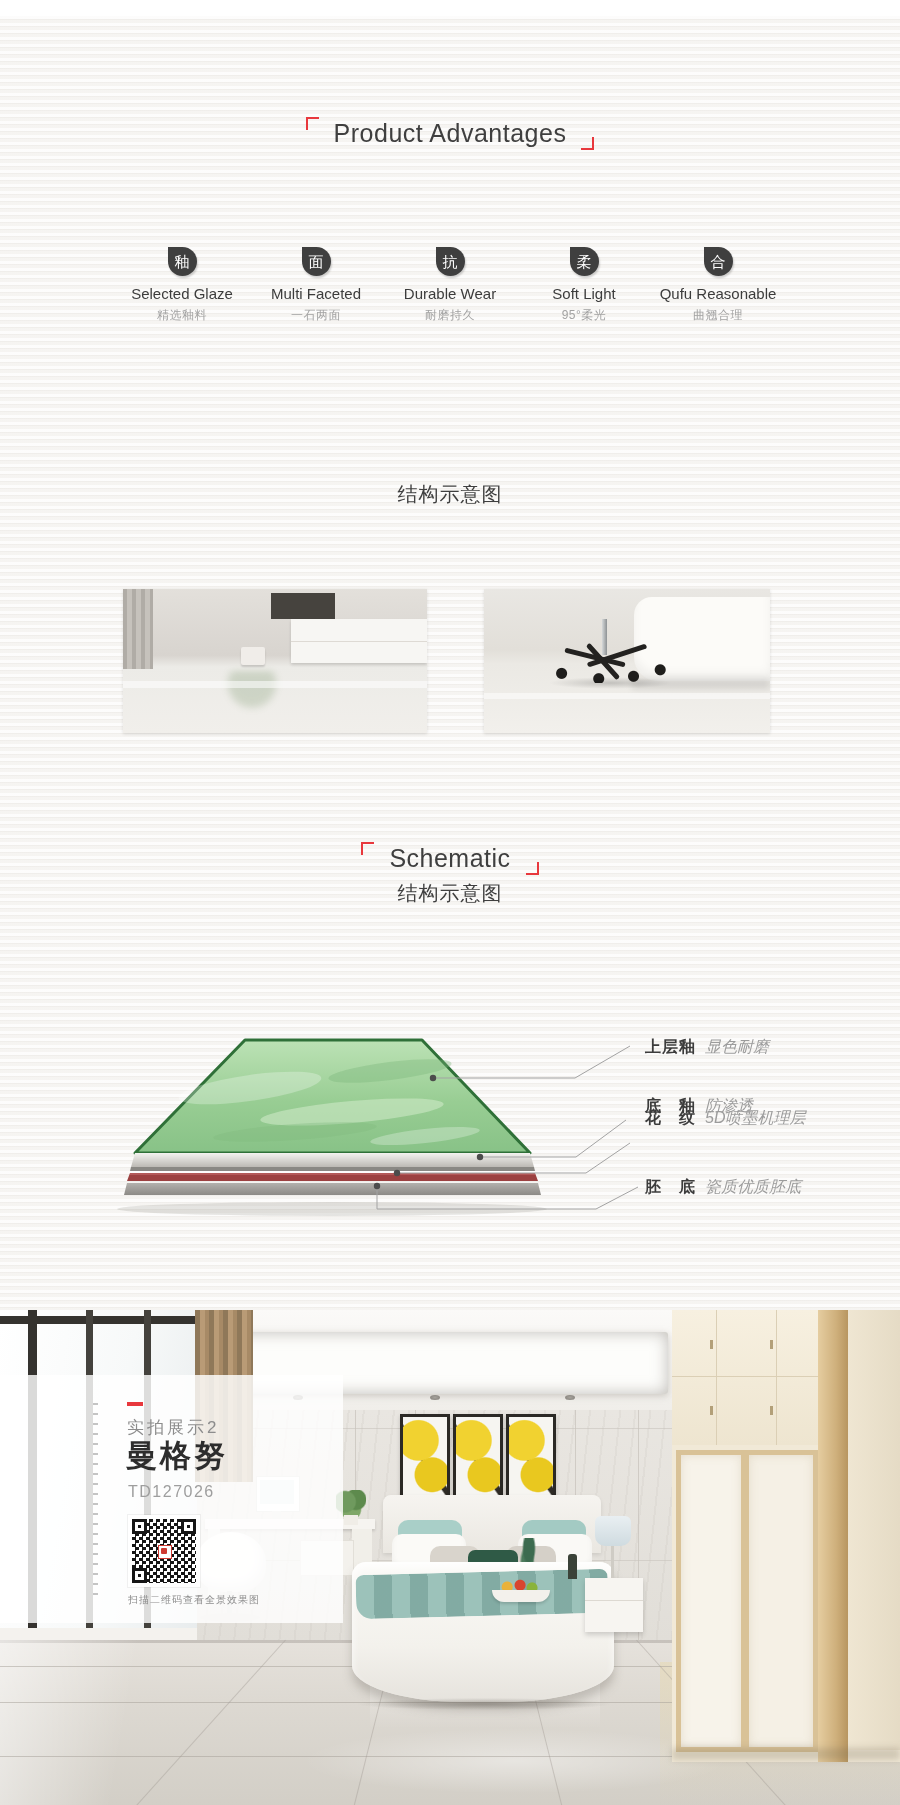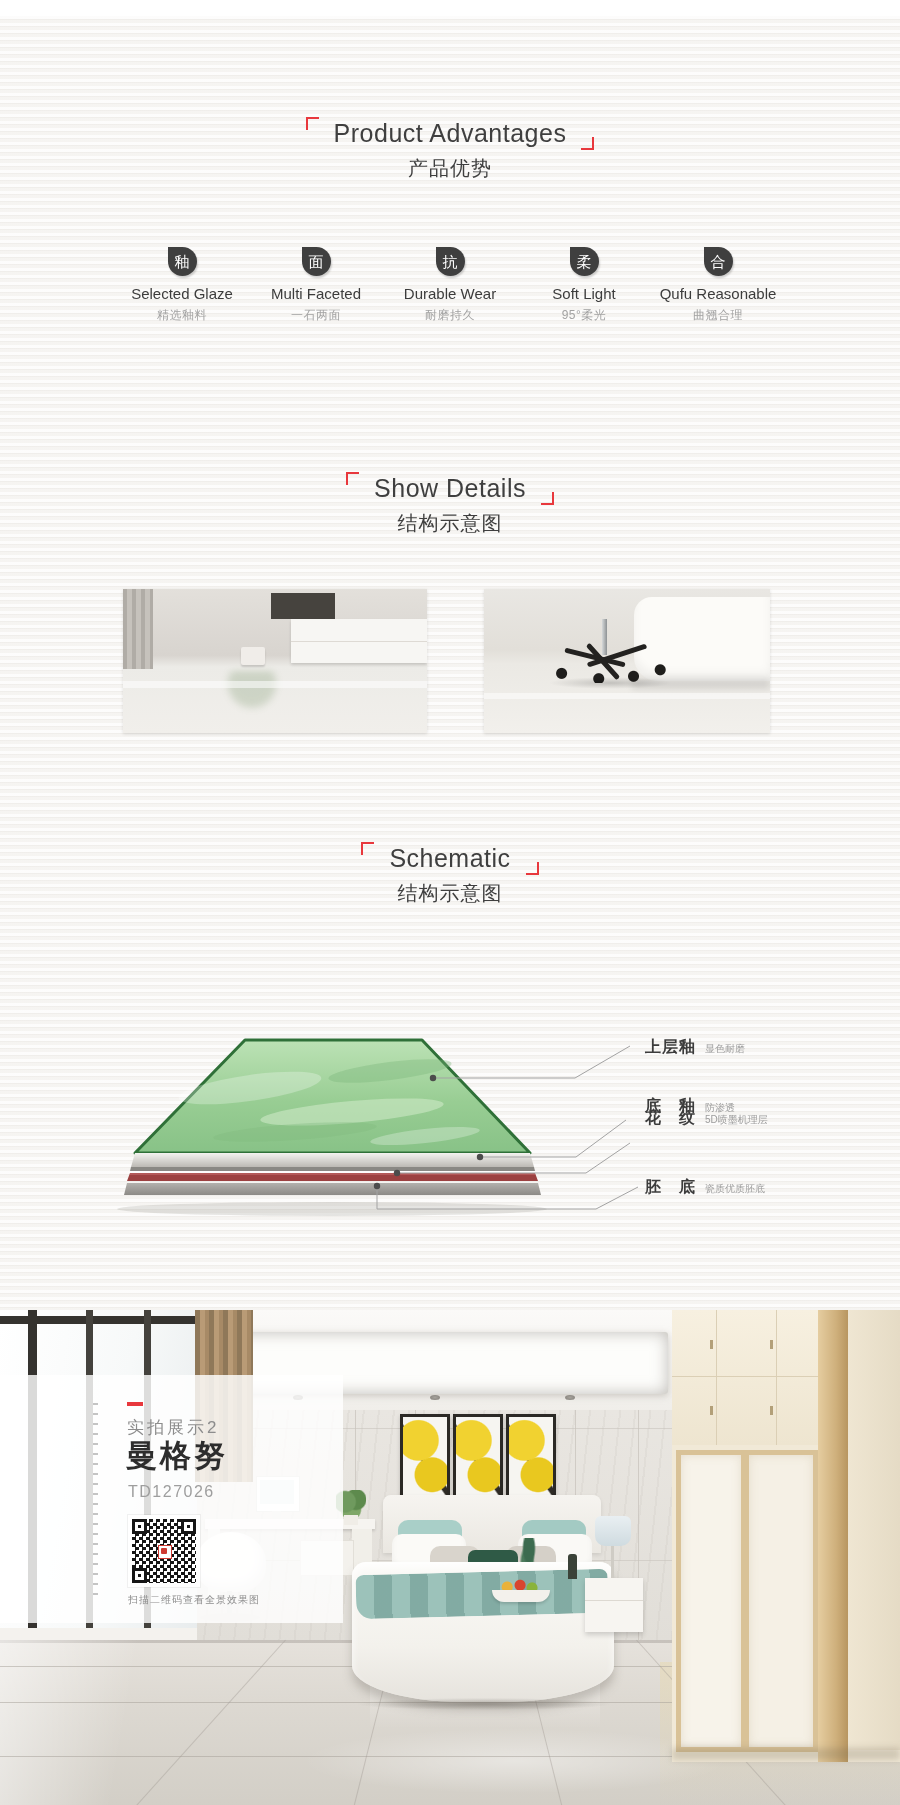--- a/index.html
+++ b/index.html
@@ -58,21 +58,21 @@
     background:radial-gradient(circle at 10% 60%,#1f1e1c 0 5px,rgba(0,0,0,0) 6px),
       radial-gradient(circle at 42% 82%,#1f1e1c 0 5px,rgba(0,0,0,0) 6px),
       radial-gradient(circle at 72% 72%,#1f1e1c 0 5px,rgba(0,0,0,0) 6px),
       radial-gradient(circle at 95% 45%,#1f1e1c 0 5px,rgba(0,0,0,0) 6px);}
   .pr-shadow{left:64px;top:88px;width:124px;height:12px;background:radial-gradient(ellipse,rgba(0,0,0,.18),rgba(0,0,0,0) 70%);}
   .pr-gloss{left:0;top:104px;width:286px;height:6px;background:rgba(255,255,255,.5);}
   
   #schemSvg{position:absolute;left:90px;top:1000px;}
   .sch-label{position:absolute;left:645px;white-space:nowrap;}
   .sch-name{display:inline-block;width:50px;font-size:16px;font-weight:bold;color:#3c3c3c;text-align:justify;text-align-last:justify;}
-  .sch-desc{font-size:10px;color:#9c9c9c;margin-left:10px;}
+  .sch-desc{font-size:16px;color:#9c9c9c;margin-left:10px;font-style:italic;}
   
   #showcase{position:absolute;left:0;top:1294px;width:900px;height:501px;overflow:hidden;background:#e9e6e1;}
   #showcase *{position:absolute;}
   .sc-ceiling{left:0;top:0;width:900px;height:100px;background:linear-gradient(180deg,#fbfaf8,#f0eeea);}
   .sc-trough{left:220px;top:22px;width:448px;height:62px;background:#fdfdfb;border-radius:3px;
     box-shadow:inset 0 0 16px rgba(150,145,138,.6),0 2px 7px rgba(185,180,172,.65);}
   .sc-spot{top:85px;width:10px;height:5px;border-radius:50%;background:radial-gradient(#a7a39d,#827e78);}
   .sc-ceilline{left:0;top:100px;width:900px;height:1px;background:rgba(205,200,193,.8);}
   .sc-window{left:0;top:0;width:197px;height:332px;background:linear-gradient(100deg,#ffffff 0%,#f7f9f9 55%,#e8eced 100%);}
   .sc-wbar{background:#35332f;}
@@ -191,21 +191,20 @@
 <body>
 
 <div class="page">
 
   <div class="sec-head" style="top:103px">
     <div class="sec-title-row">
       <span class="br br-tl"></span>
       <h2 class="sec-title">Product Advantages</h2>
       <span class="br br-br"></span>
     </div>
-    <div class="sec-sub">产品优势</div>
   </div>
 
   <div class="adv-row">
     <div class="adv-item">
       <div class="adv-icon">
           <span>釉</span>
         </div>
       <div class="adv-label">Selected Glaze</div>
       <div class="adv-sub">精选釉料</div>
     </div>
@@ -233,25 +232,20 @@
     <div class="adv-item">
       <div class="adv-icon">
           <span>合</span>
         </div>
       <div class="adv-label">Qufu Reasonable</div>
       <div class="adv-sub">曲翘合理</div>
     </div>
   </div>
 
   <div class="sec-head" style="top:458px">
-    <div class="sec-title-row">
-      <span class="br br-tl"></span>
-      <h2 class="sec-title">Show Details</h2>
-      <span class="br br-br"></span>
-    </div>
     <div class="sec-sub">结构示意图</div>
   </div>
 
   <div class="photo" id="photoL">
     <div class="pl-curtain"></div>
     <div class="pl-tv"></div>
     <div class="pl-cab"></div>
     <div class="pl-cabline"></div>
     <div class="pl-leaves"></div>
     <div class="pl-pot"></div>

